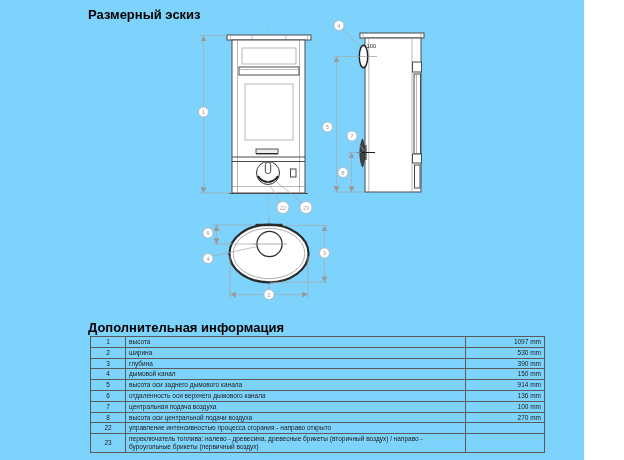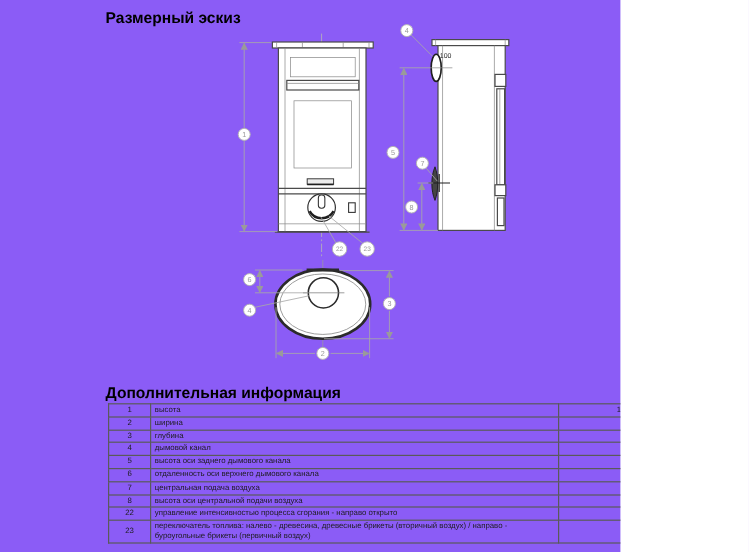--- a/index.html
+++ b/index.html
@@ -1,16 +1,16 @@
 <!DOCTYPE html>
 <html><head>
 <meta charset="utf-8">
 <style>
   html,body{margin:0;padding:0;background:#fff;}
-  .page{position:relative;width:517px;height:460px;background:#8b5cf6;overflow:hidden;
+  .page{position:relative;width:584px;height:460px;background:#7dd3fc;overflow:hidden;
         font-family:"Liberation Sans",sans-serif;color:#000;}
   .sec-title{position:absolute;left:88px;margin:0;font-size:13px;font-weight:bold;color:#000;letter-spacing:0px;}
   #title-drawing{top:7px;}
   #title-info{top:320px;}
   svg.drawing{position:absolute;left:190px;top:20px;width:250px;height:292px;}
   table.info{position:absolute;left:90px;top:336px;width:445px;border-collapse:collapse;table-layout:fixed;
              font-size:6.5px;line-height:1.2;color:#1c1c1c;}
   table.info td{border:1px solid #5a5a5a;padding:1px 3px;vertical-align:middle;}
   td.num{width:28px;text-align:center;}
   td.desc{width:333px;text-align:left;}

